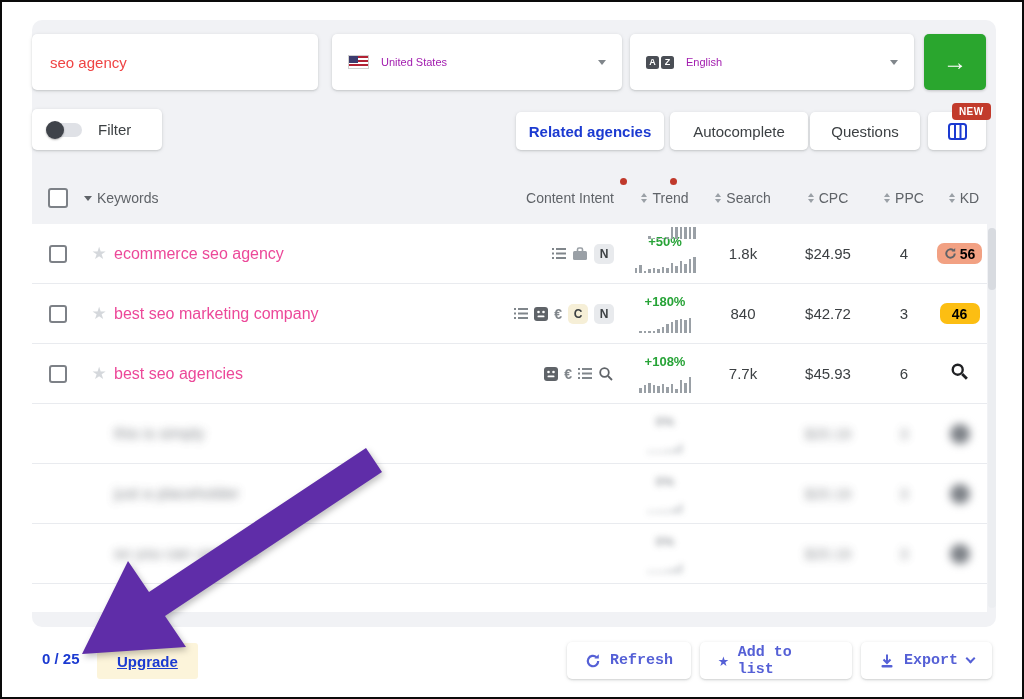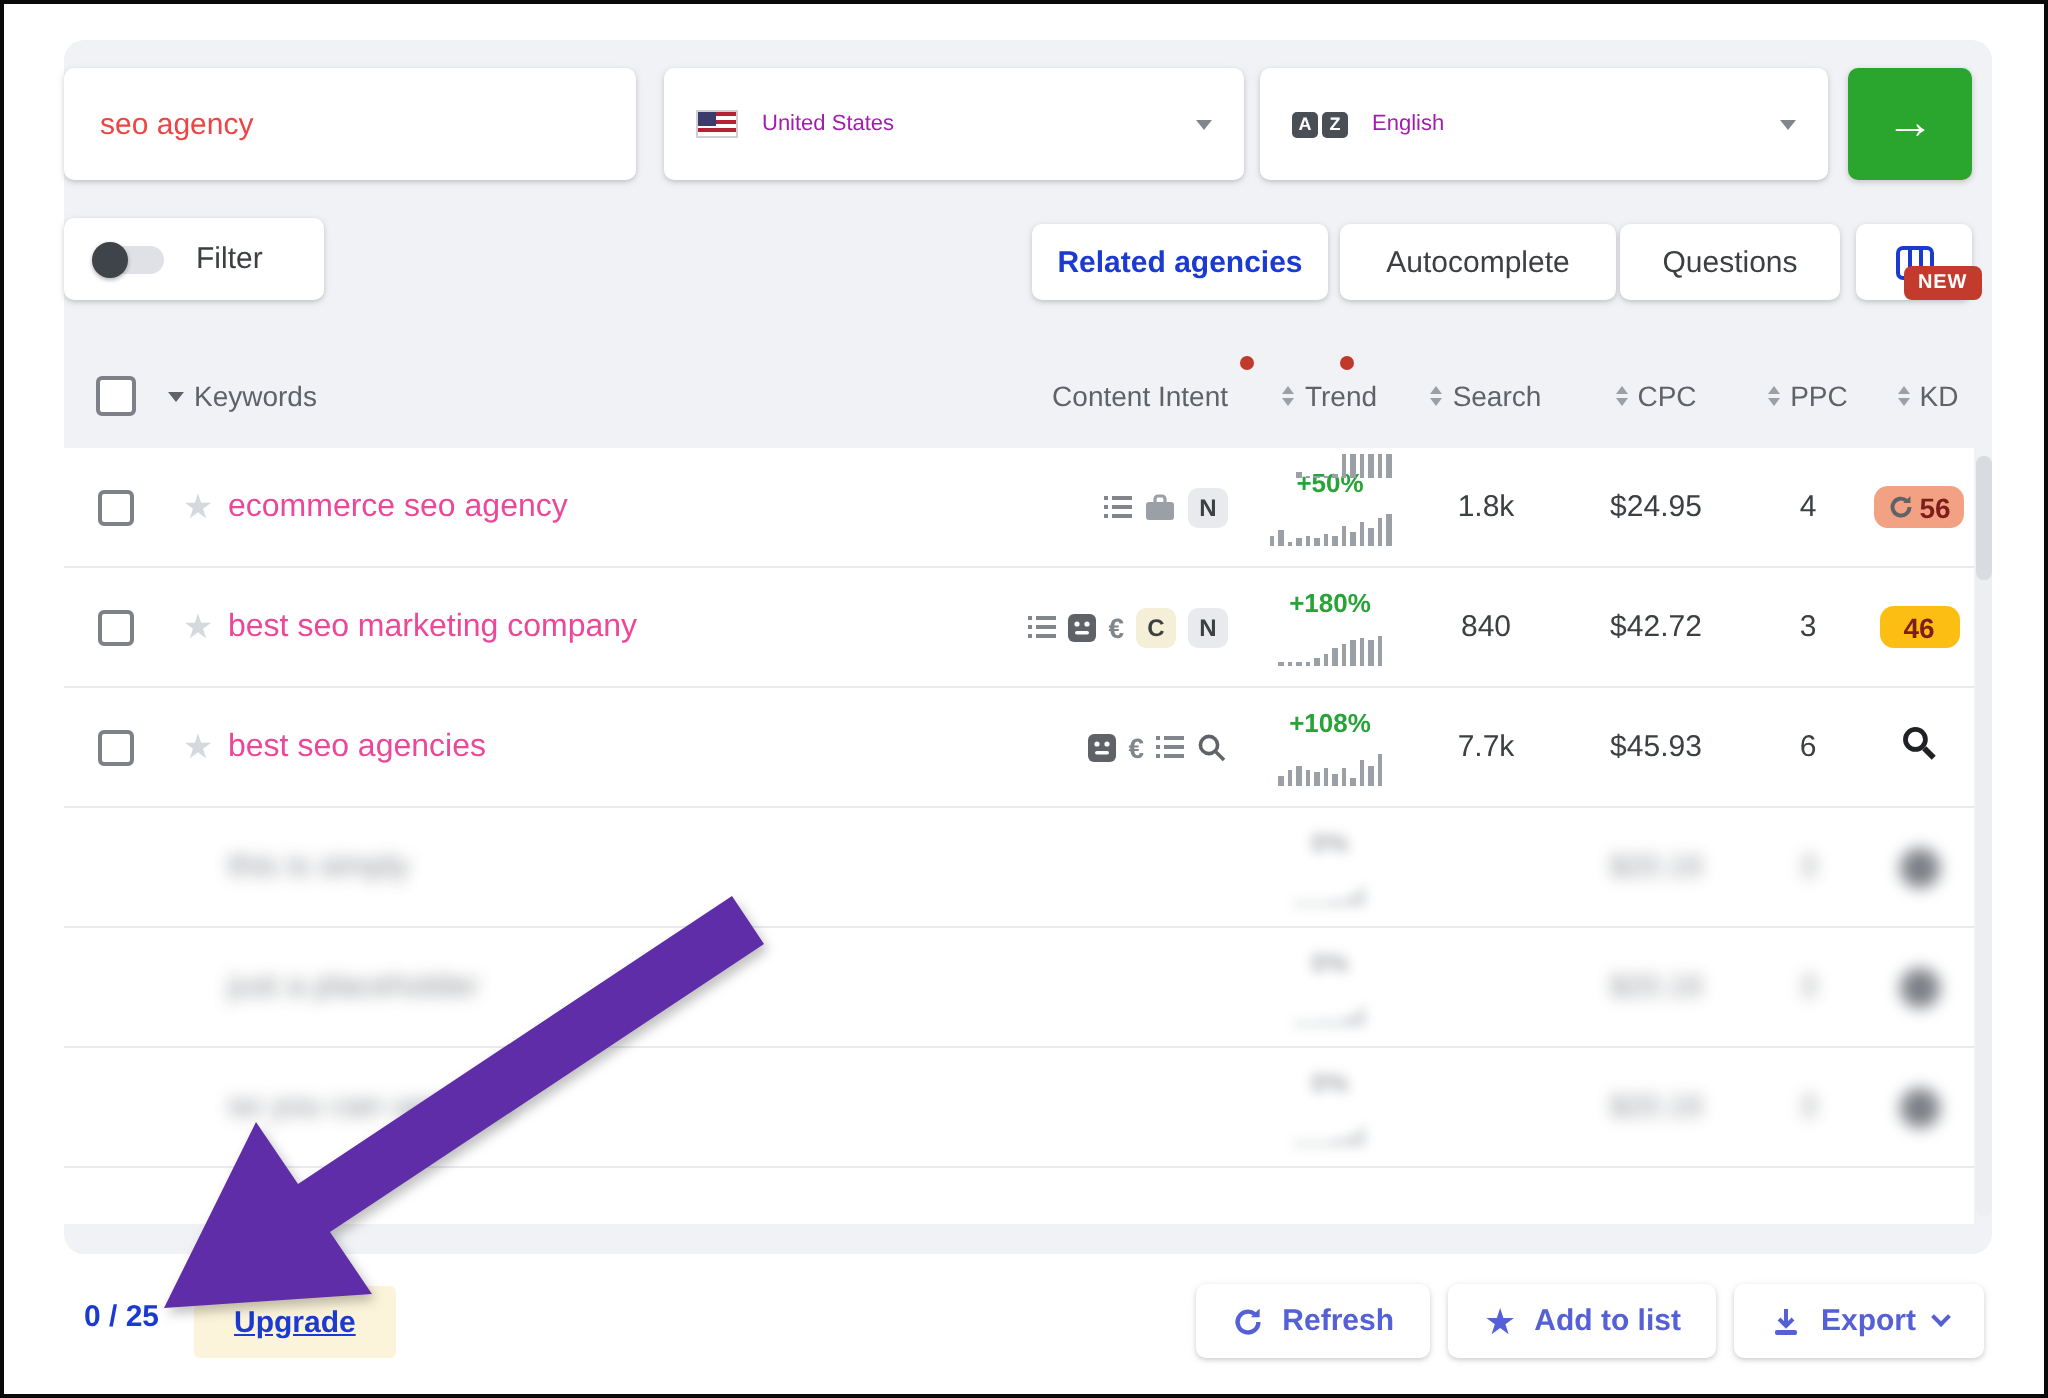--- a/index.html
+++ b/index.html
@@ -43,21 +43,21 @@
   .toggle { width:34px; height:14px; background:#dfe1e6; border-radius:7px; position:relative; flex:0 0 auto; cursor:pointer; }
   .toggle .knob { position:absolute; left:-2px; top:-2px; width:18px; height:18px; border-radius:50%; background:#3f434a;
     box-shadow:0 1px 2px rgba(0,0,0,.3); }
   .filter-label { font-size:15px; color:#3c4043; }
   .tab { top:110px; height:38px; display:flex; align-items:center; justify-content:center; font-size:15px; color:#3c4043; cursor:pointer; }
   .tab-related { left:514px; width:148px; color:var(--active-blue); font-weight:bold; }
   .tab-auto { left:668px; width:138px; }
   .tab-q { left:808px; width:110px; }
   .cols-btn { left:926px; top:110px; width:58px; height:38px; display:flex; align-items:center; justify-content:center; cursor:pointer; }
   .new-badge { left:950px; top:101px; background:var(--new-red); color:#fff; font-size:10px; font-weight:bold;
-    letter-spacing:.4px; padding:3px 7px; border-radius:4px; z-index:3;margin-top:30px; }
+    letter-spacing:.4px; padding:3px 7px; border-radius:4px; z-index:3; }
 
   
   .grid-row { display:grid; grid-template-columns:52px 30px 380px 130px 82px 74px 96px 56px 1fr; align-items:center; }
   .thead { left:30px; top:170px; width:964px; height:52px; background:#f1f2f5; border-radius:10px 10px 0 0; font-size:14px; color:#5f6368; }
   .thead .hcell { display:flex; align-items:center; gap:5px; }
   .th-keywords { grid-column:2 / 4; }
   .th-intent { justify-content:flex-end; padding-right:10px; }
   .th-center { justify-content:center; }
   .sort-icon { display:inline-flex; flex-direction:column; gap:2px; }
   .sort-icon i { width:0; height:0; border-left:3.5px solid transparent; border-right:3.5px solid transparent; }
@@ -78,21 +78,21 @@
   .letter-badge { min-width:20px; height:20px; padding:0 4px; border-radius:5px; background:#e8eaed; color:#3c4043;
     font-size:12px; font-weight:bold; display:flex; align-items:center; justify-content:center; }
   .letter-badge.cream { background:#f6efd7; }
   .currency-glyph { font-size:14px; font-weight:bold; color:#80868b; }
   .trend-cell { display:flex; flex-direction:column; align-items:center; gap:8px; justify-self:center; }
   .trend-pct { font-size:13px; font-weight:bold; color:var(--trend-green); }
   .spark { display:flex; align-items:flex-end; gap:2px; height:16px; }
   .spark i { width:2.5px; background:#9aa0a6; display:block; }
   .num { font-size:15px; color:#3c4043; }
   .kd-badge { min-width:40px; height:21px; padding:0 7px; border-radius:7px; display:flex; align-items:center; gap:3px;
-    justify-content:center; color:#7f1d1d; font-size:14px; font-weight:bold; justify-self:center; }
+    justify-content:center; color:#000000; font-size:14px; font-weight:bold; justify-self:center; }
   .kd-salmon { background:var(--kd-salmon); }
   .kd-yellow { background:var(--kd-yellow); }
 
   
   .blur-txt { filter:blur(4px); color:#6d7177; opacity:.8; }
   .blur-spark { filter:blur(3px); opacity:.75; }
   .blur-kd { width:20px; height:20px; border-radius:50%; background:#7d8187; filter:blur(4px); justify-self:center; }
   .trow.blurred .trend-pct { color:#8a8e94; }
 
   
@@ -103,21 +103,21 @@
   .arrow-svg { left:0; top:0; width:1024px; height:699px; z-index:5; pointer-events:none;
     filter:drop-shadow(2px 3px 3px rgba(0,0,0,.25)); }
 
   
   .count { left:40px; top:648px; font-size:15px; font-weight:bold; color:var(--active-blue); }
   .notice { left:95px; top:641px; height:36px; background:var(--notice-bg); border-radius:3px;
     display:flex; align-items:center; gap:16px; padding:0 20px; font-size:15px; color:#3c4043; }
   .upgrade-link { color:var(--active-blue); font-weight:bold; text-decoration:underline; cursor:pointer; }
   .footer-btns { left:565px; top:640px; width:425px; height:37px; display:flex; justify-content:flex-end; gap:9px; }
   .fbtn { height:37px; padding:0 18px; display:flex; align-items:center; gap:9px; font-size:15px; font-weight:bold;
-    color:var(--footer-indigo); cursor:pointer; }
+    color:var(--footer-indigo); cursor:pointer;font-family:Liberation Mono, monospace; }
   .chevron { width:7px; height:7px; border-right:2px solid var(--footer-indigo); border-bottom:2px solid var(--footer-indigo);
     transform:rotate(45deg); margin-top:-4px; }
 </style>
 </head>
 <body>
 
 <div class="abs panel"></div>
 
 <div class="abs card kw-card">
   <input class="kw-input" readonly="" value="seo agency" style="">

